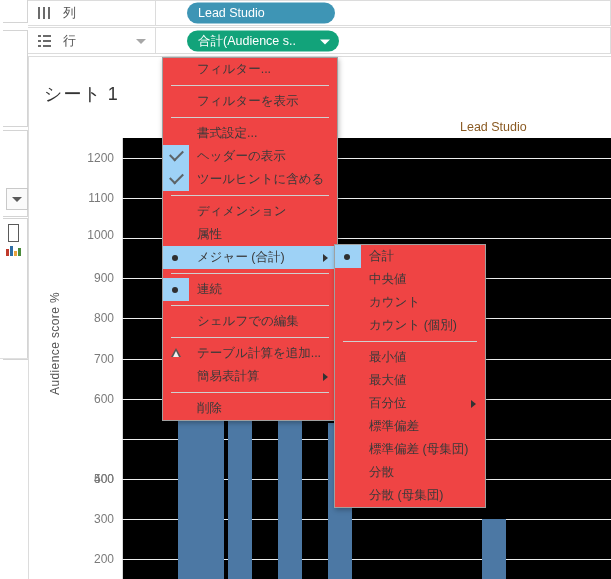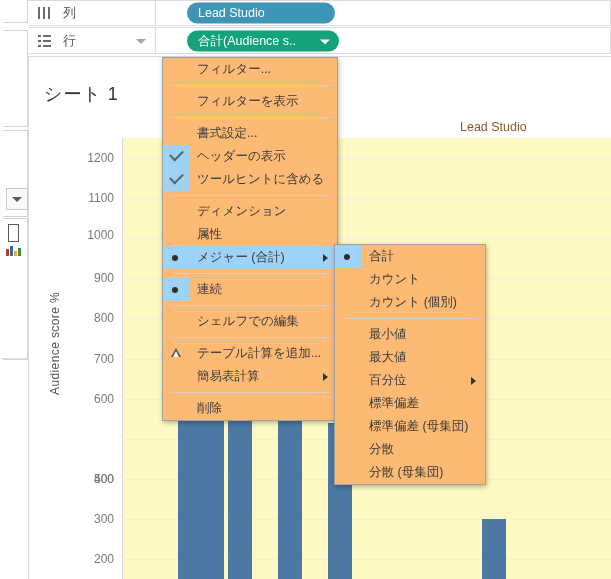--- a/index.html
+++ b/index.html
@@ -60,32 +60,32 @@
   #pill-measure{left:31px;background:#12a37a;width:152px;padding-right:24px;}
   #pill-measure .pcar{position:absolute;right:9px;top:9px;width:0;height:0;
       border-left:5px solid transparent;border-right:5px solid transparent;
       border-top:5px solid #ffffff;}
 
   
   #ws{left:28px;top:56px;width:583px;height:523px;background:#ffffff;
       border:1px solid #dcdcdc;border-right:none;border-bottom:none;box-sizing:border-box;}
   #ws-title{left:44px;top:82px;font-size:18px;color:#333;letter-spacing:1px;}
 
-  #plot{left:122px;top:138px;width:489px;height:441px;background:#fef9c3;}
+  #plot{left:122px;top:138px;width:489px;height:441px;background:#000000;}
   .grid{position:absolute;left:0;right:0;height:1px;background:#eceded;}
   .axisline{position:absolute;left:0;top:0;width:1px;height:441px;background:#d8d8d8;}
   .tick{position:absolute;right:497px;width:44px;text-align:right;
       color:#7a7a7a;font-size:12px;transform:translateY(-50%);}
   #ylabel{left:48px;top:395px;color:#555;font-size:12px;
       transform:rotate(-90deg);transform-origin:left top;white-space:nowrap;letter-spacing:.4px;}
   #colhead{left:460px;top:120px;color:#8a5a22;font-size:12.5px;}
   .bar{position:absolute;background:#4c78a4;}
 
   
-  .menu{position:absolute;background:#fdba74;border:1px solid #a0a0a0;
+  .menu{position:absolute;background:#ef4444;border:1px solid #a0a0a0;
       box-shadow:1px 2px 5px rgba(0,0,0,.28);box-sizing:border-box;}
   #menu-main{left:162px;top:57px;width:176px;}
   #menu-sub{left:334px;top:244px;width:152px;}
   .mi{position:relative;height:23px;line-height:23px;font-size:12.5px;color:#1a1a1a;
       padding-left:34px;white-space:nowrap;cursor:default;}
   .mi.hl{background:#9ed2f6;}
   .msep{height:1px;background:#d0d0d0;margin:4px 8px 4px 8px;}
   .gut{position:absolute;left:0;top:0;width:26px;height:23px;background:#9ed2f6;}
   .chk{position:absolute;left:7px;top:5px;width:11px;height:6px;
       border-left:2px solid #5d6568;border-bottom:2px solid #5d6568;
@@ -228,20 +228,21 @@
     <div class="mi"><span class="tri"></span><span class="dim">テーブル計算を追加...</span></div>
     <div class="mi"><span class="dim">簡易表計算</span><span class="arw"></span></div>
     <div class="msep"></div>
     <div class="mi"><span class="dim">削除</span></div>
   </div>
 
 <div class="menu" id="menu-sub">
     <div class="mi"><span class="gut">
         <span class="dot"></span>
       </span><span class="dim">合計</span></div>
+    <div class="mi"><span class="dim">中央値</span></div>
     <div class="mi"><span class="dim">カウント</span></div>
     <div class="mi"><span class="dim">カウント (個別)</span></div>
     <div class="msep"></div>
     <div class="mi"><span class="dim">最小値</span></div>
     <div class="mi"><span class="dim">最大値</span></div>
     <div class="mi"><span class="dim">百分位</span><span class="arw"></span></div>
     <div class="mi"><span class="dim">標準偏差</span></div>
     <div class="mi"><span class="dim">標準偏差 (母集団)</span></div>
     <div class="mi"><span class="dim">分散</span></div>
     <div class="mi"><span class="dim">分散 (母集団)</span></div>

